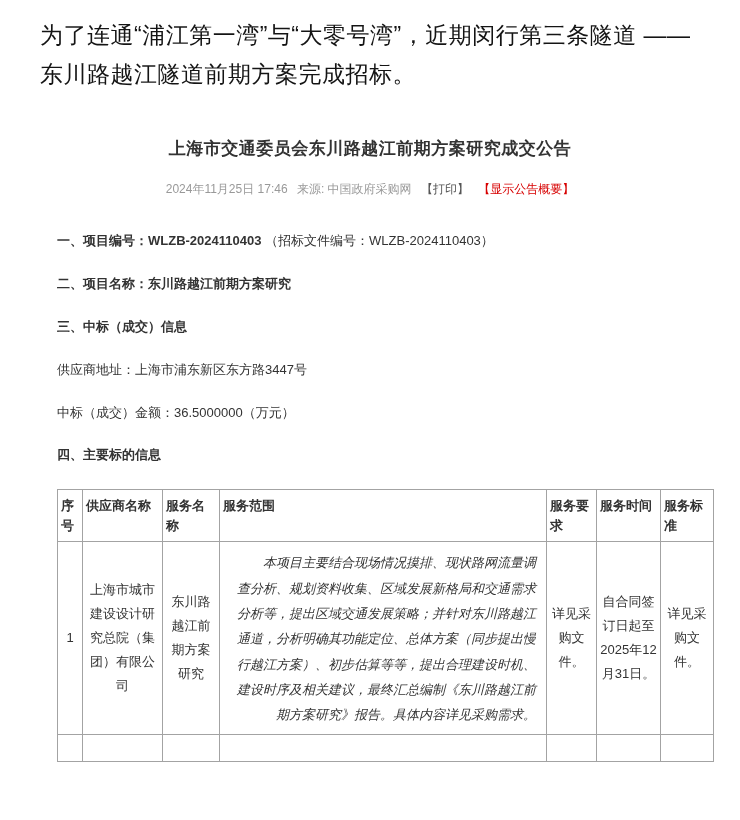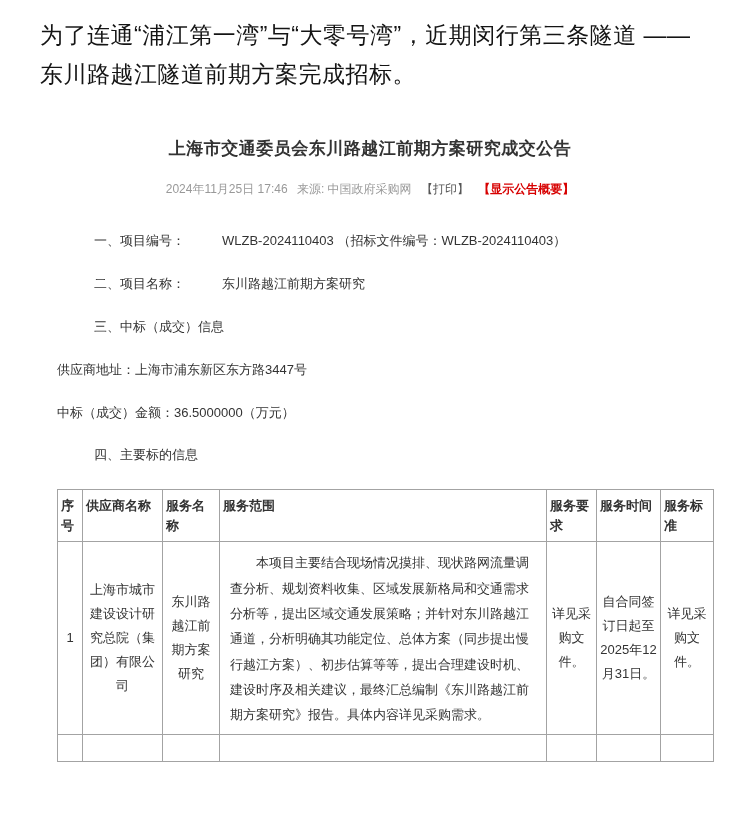--- a/index.html
+++ b/index.html
@@ -30,29 +30,29 @@
   }
 
   .meta {
     margin-top: 21px;
     text-align: center;
     font-size: 12px;
     color: #999;
   }
   .meta span { margin: 12px 3px; }
   .meta .print { color: #555; cursor: pointer; }
-  .meta .summary { color: #d70000; font-weight: bold; cursor: pointer; text-align: center; }
+  .meta .summary { color: #d70000; font-weight: normal; cursor: pointer; text-align: center; }
 
   .content {
     margin: 34px 54px 0 57px;
     font-size: 13px;
     color: #333;
   }
   .sec { margin: 0 0 24px 0; line-height: 1.45; }
-  .b { font-weight: normal; margin-left: 37px; }
+  .b { font-weight: bold; }
 
   table.info {
     width: 100%;
     border-collapse: collapse;
     table-layout: fixed;
     font-size: 13px;
     color: #333;
     margin-top: 12px;
   }
   table.info th, table.info td {
@@ -66,25 +66,26 @@
     line-height: 1.5;
     height: 52px;
   }
   table.info td.c {
     text-align: center;
     vertical-align: middle;
     padding: 6px 3px;
     line-height: 1.85;
   }
   table.info td.scope {
-    text-align: left;
+    text-align: right;
     vertical-align: top;
     padding: 8px 10px 6px 10px;
     line-height: 1.95;
     text-indent: 2em;
+    font-style: italic;
   }
   tr.empty td { height: 27px; }
 </style>
 </head>
 <body>
 
 <div class="page">
 
   <p class="intro">为了连通“浦江第一湾”与“大零号湾”，近期闵行第三条隧道 —— 东川路越江隧道前期方案完成招标。</p>
 

